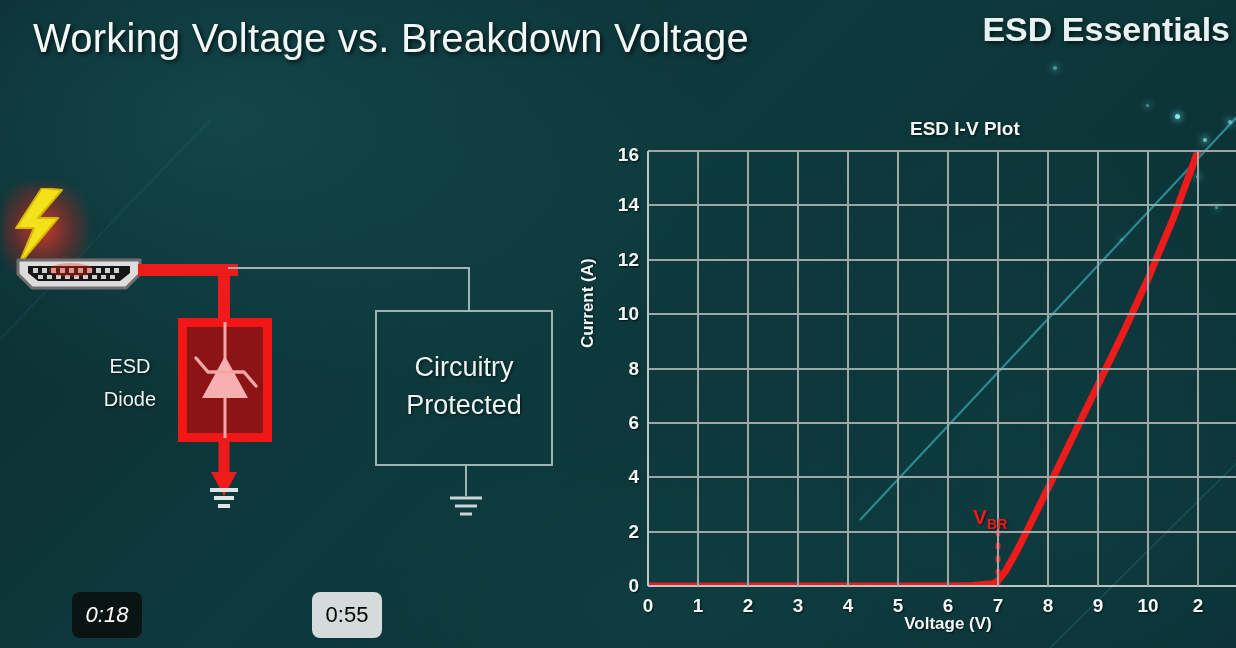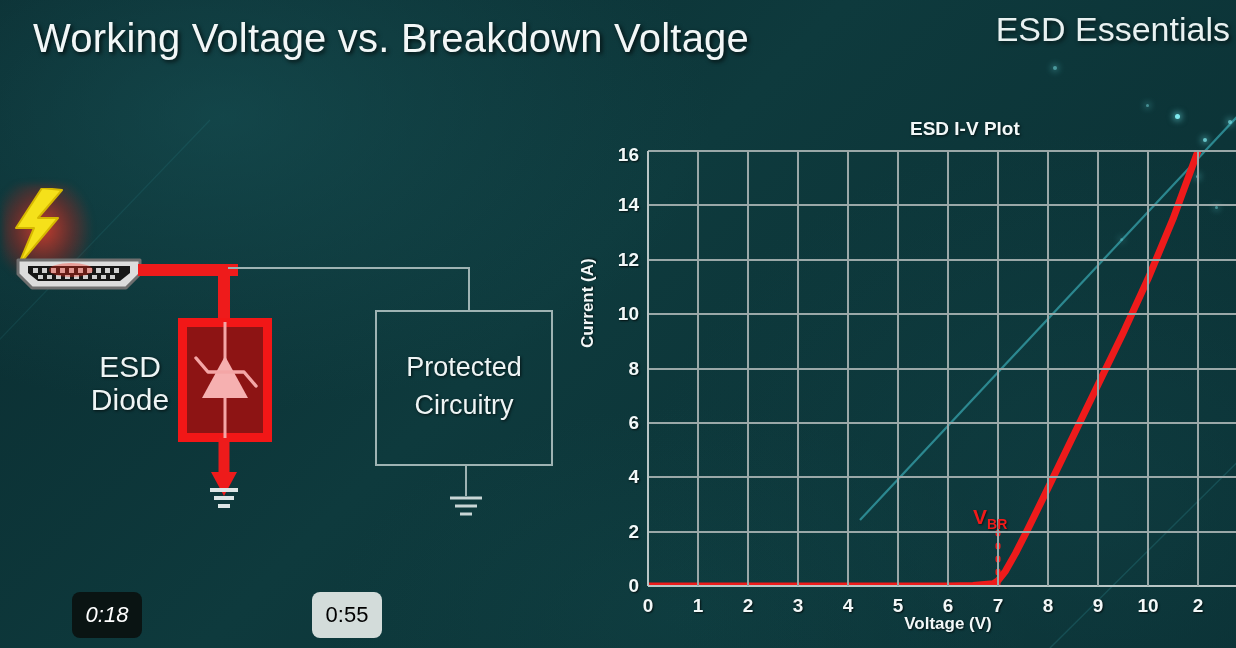--- a/index.html
+++ b/index.html
@@ -24,21 +24,21 @@
 
   
   .title{
     position:absolute;left:33px;top:16px;
     font-size:40px;font-weight:400;color:#f2f7f7;letter-spacing:.2px;
     text-shadow:2px 2px 4px rgba(0,0,0,.75);
     white-space:nowrap;
   }
   .brand{
     position:absolute;right:6px;top:10px;
-    font-size:34px;font-weight:400;color:#e8f1f1;
+    font-size:34px;font-weight:700;color:#e8f1f1;
     text-shadow:2px 2px 4px rgba(0,0,0,.6);white-space:nowrap;
   }
 
   
   .like-overlay{
     position:absolute;left:1097px;top:0;width:139px;height:100px;
     background:rgba(150,180,180,.42);
     border-radius:3px;overflow:hidden;
   }
   .like-overlay .ov-text{
@@ -65,21 +65,21 @@
   .wire-red{position:absolute;background:#ee1b1b;}
   .wire-gray{position:absolute;background:#9eb3b3;}
 
   .diode-box{
     position:absolute;left:178px;top:138px;width:94px;height:124px;
     border:9px solid #f21717;background:#8d1414;box-sizing:border-box;
   }
   .diode-sym{position:absolute;left:182px;top:142px;width:86px;height:116px;}
   .esd-label{
     position:absolute;left:86px;top:170px;width:88px;text-align:center;
-    color:#eef5f5;font-size:30px;line-height:33px;
+    color:#eef5f5;font-size:20px;line-height:33px;
     text-shadow:1px 1px 3px rgba(0,0,0,.7);
   }
 
   .pc-box{
     position:absolute;left:375px;top:130px;width:178px;height:156px;
     border:2px solid #9eb3b3;box-sizing:border-box;
   }
   .pc-label{
     position:absolute;left:375px;top:168px;width:178px;text-align:center;
     color:#eef5f5;font-size:27px;line-height:38px;
@@ -216,22 +216,22 @@
     <svg style="position:absolute;left:208px;top:258px;width:32px;height:70px;">
       <line x1="16" y1="0" x2="16" y2="42" stroke="#ee1b1b" stroke-width="11"></line>
       <polygon points="16,58 3,34 29,34" fill="#ee1b1b"></polygon>
       <line x1="2" y1="52" x2="30" y2="52" stroke="#dde6e6" stroke-width="4"></line>
       <line x1="6" y1="60" x2="26" y2="60" stroke="#dde6e6" stroke-width="4"></line>
       <line x1="10" y1="68" x2="22" y2="68" stroke="#dde6e6" stroke-width="4"></line>
     </svg>
 
     <div class="pc-box"></div>
     <div class="pc-label">
+      <div>Circuitry</div>
       <div>Protected</div>
-      <div>Circuitry</div>
     </div>
     <svg style="position:absolute;left:448px;top:286px;width:36px;height:58px;">
       <line x1="18" y1="0" x2="18" y2="30" stroke="#9eb3b3" stroke-width="2"></line>
       <line x1="2" y1="32" x2="34" y2="32" stroke="#c9d6d6" stroke-width="3"></line>
       <line x1="7" y1="40" x2="29" y2="40" stroke="#c9d6d6" stroke-width="3"></line>
       <line x1="12" y1="48" x2="24" y2="48" stroke="#c9d6d6" stroke-width="3"></line>
     </svg>
   </div>
 
   <div class="chart">

